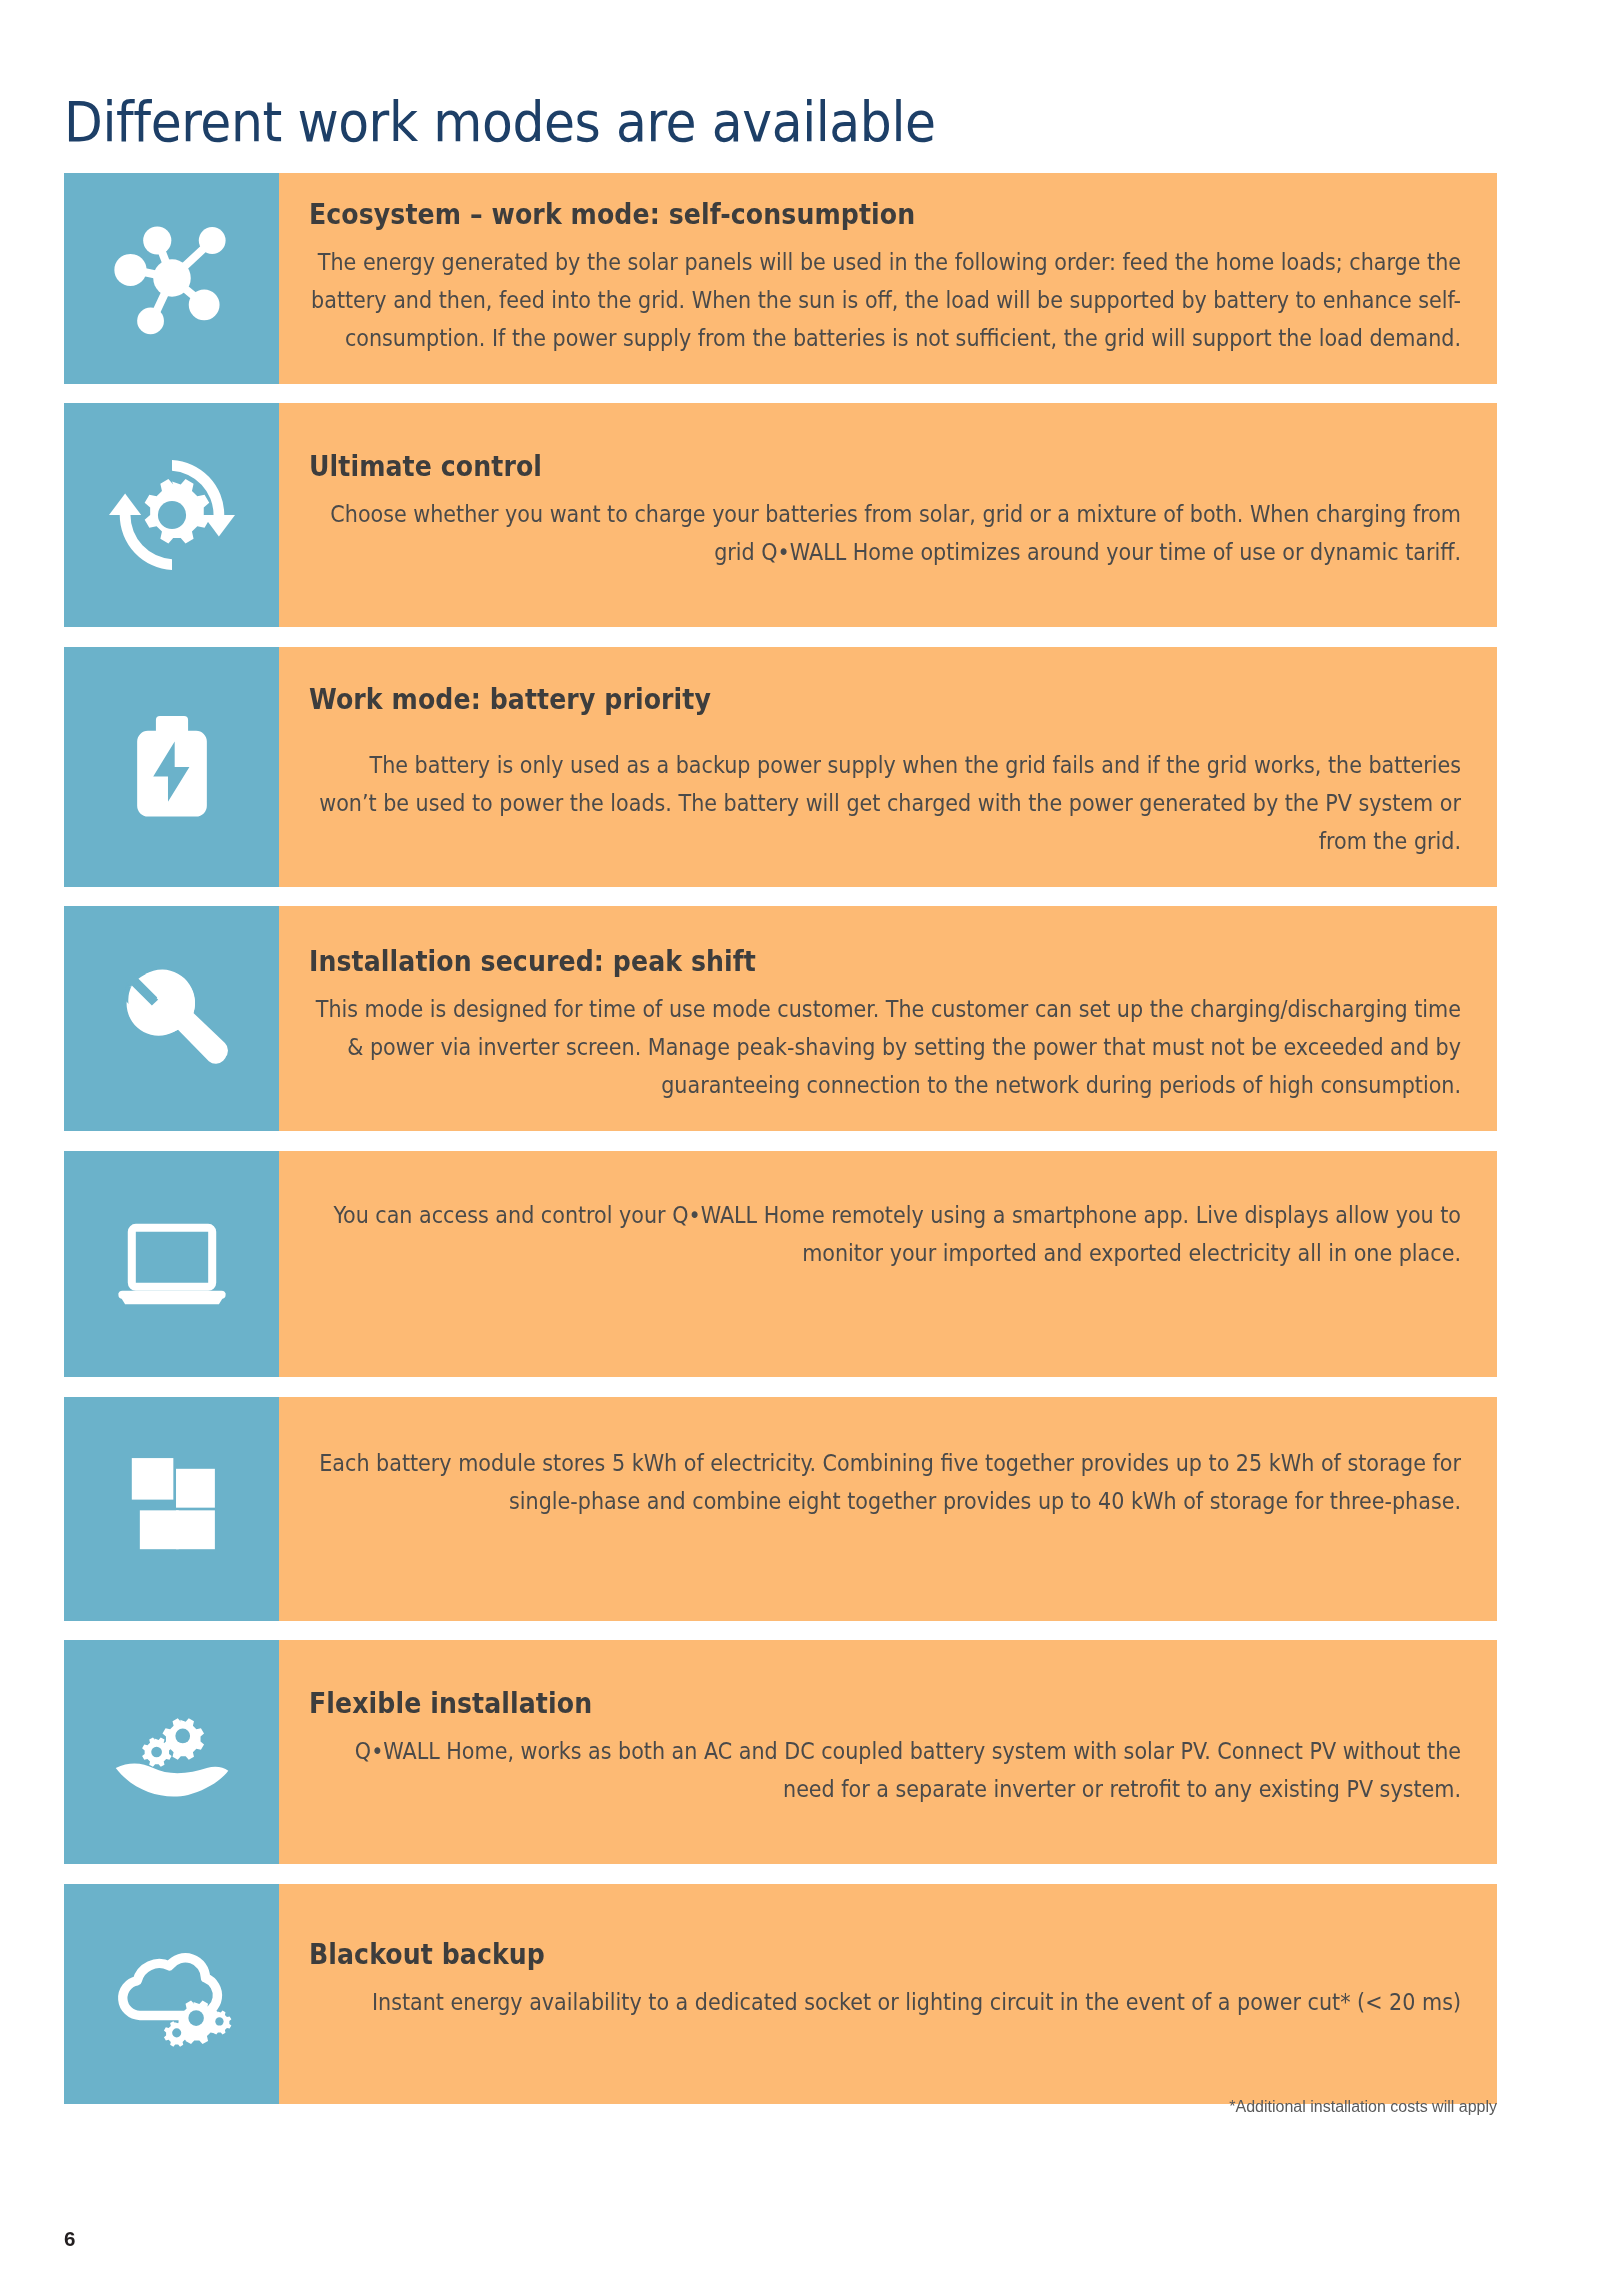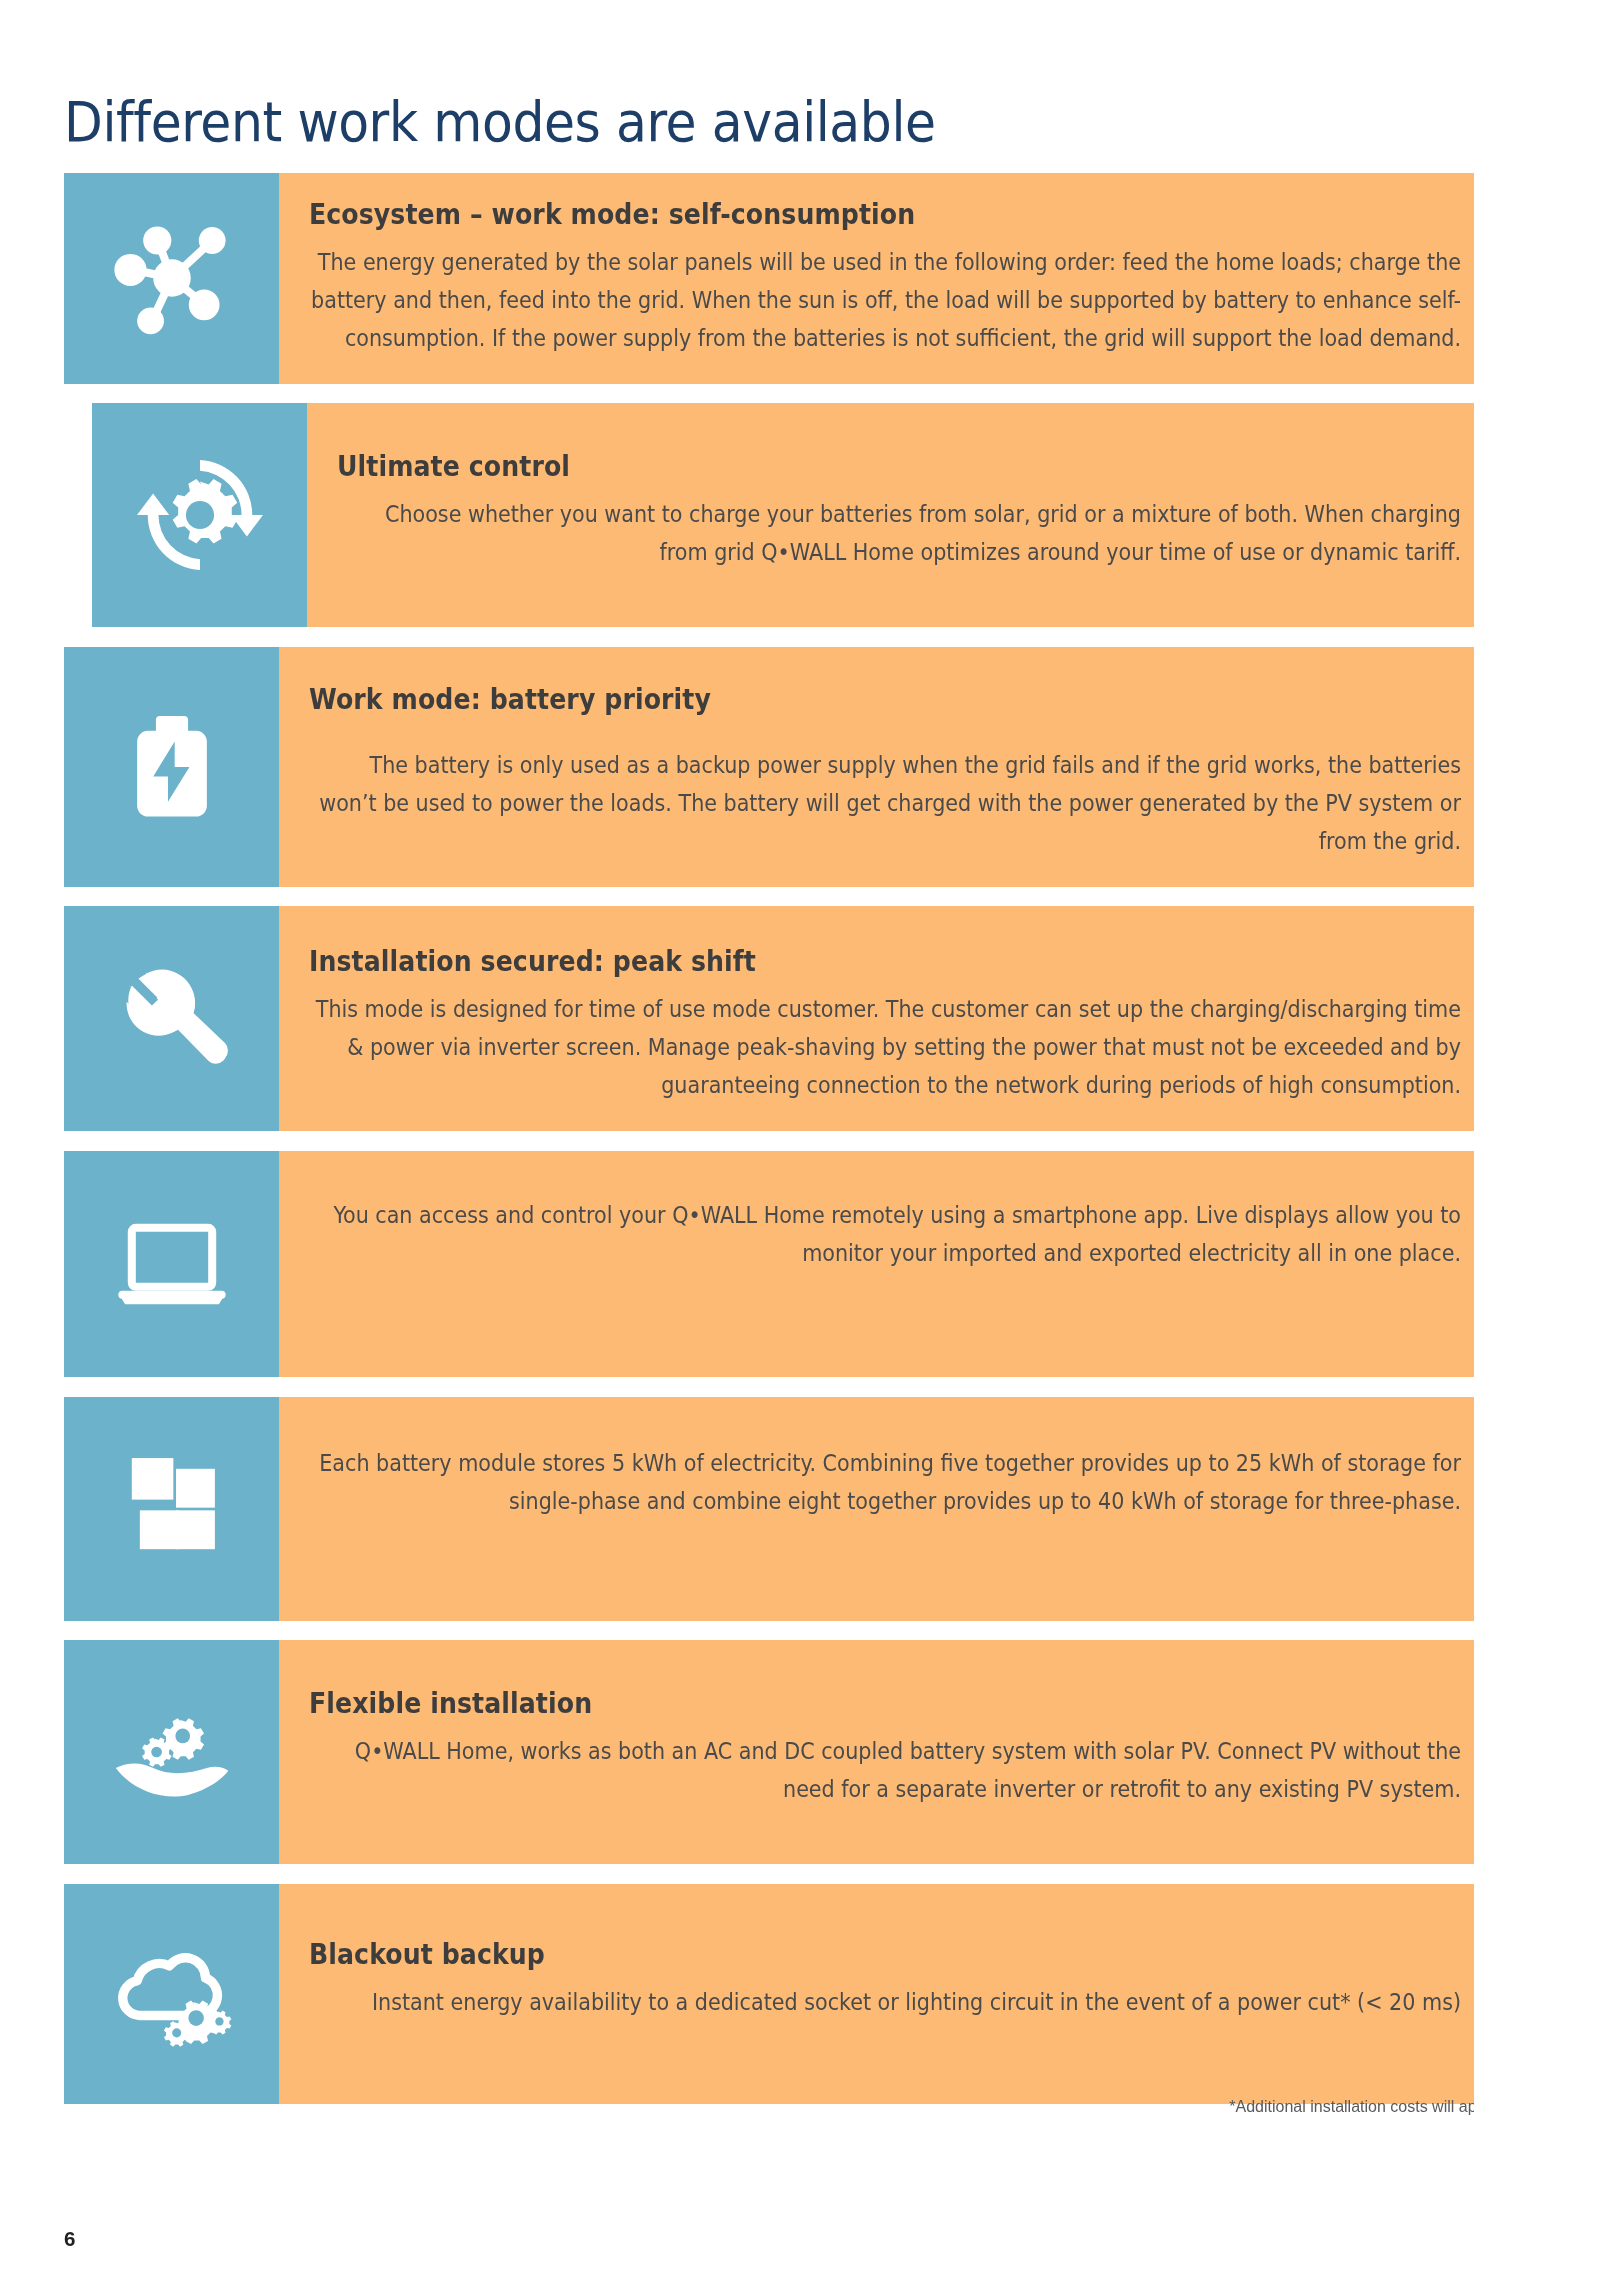--- a/index.html
+++ b/index.html
@@ -10,21 +10,21 @@
   body {
     width: 1621px;
     height: 2293px;
     position: relative;
     font-family: "Liberation Sans", sans-serif;
     -webkit-font-smoothing: antialiased;
   }
 
   .page {
     position: relative;
-    width: 1474px;
+    width: 1621px;
     height: 2293px;
     box-sizing: border-box;
     padding: 4px;
     overflow: hidden;
   }
 
   
   .page-title {
     position: absolute;
     left: 64px;
@@ -95,21 +95,21 @@
     font-weight: 400;
     color: #4a4a4a;
     margin: 0;
     max-width: 1182px;
     text-align: right;
   }
 
   
   .card.c1 { min-height: 208px; }
   .card.c1 .card-body { padding-top: 25px; }
-  .card.c2 { min-height: 224px; margin-left: 28px; }
+  .card.c2 { min-height: 224px; }
   .card.c2 .card-body { padding-top: 47px; }
   .card.c3 { min-height: 210px; }
   .card.c3 .card-body { padding-top: 36px; gap: 18px; }
   .card.c4 { min-height: 219px; }
   .card.c4 .card-body { padding-top: 39px; }
   .card.c5 { min-height: 226px; }
   .card.c5 .card-body { padding-top: 45px; }
   .card.c6 { min-height: 224px; }
   .card.c6 .card-body { padding-top: 47px; }
   .card.c7 { min-height: 224px; }

